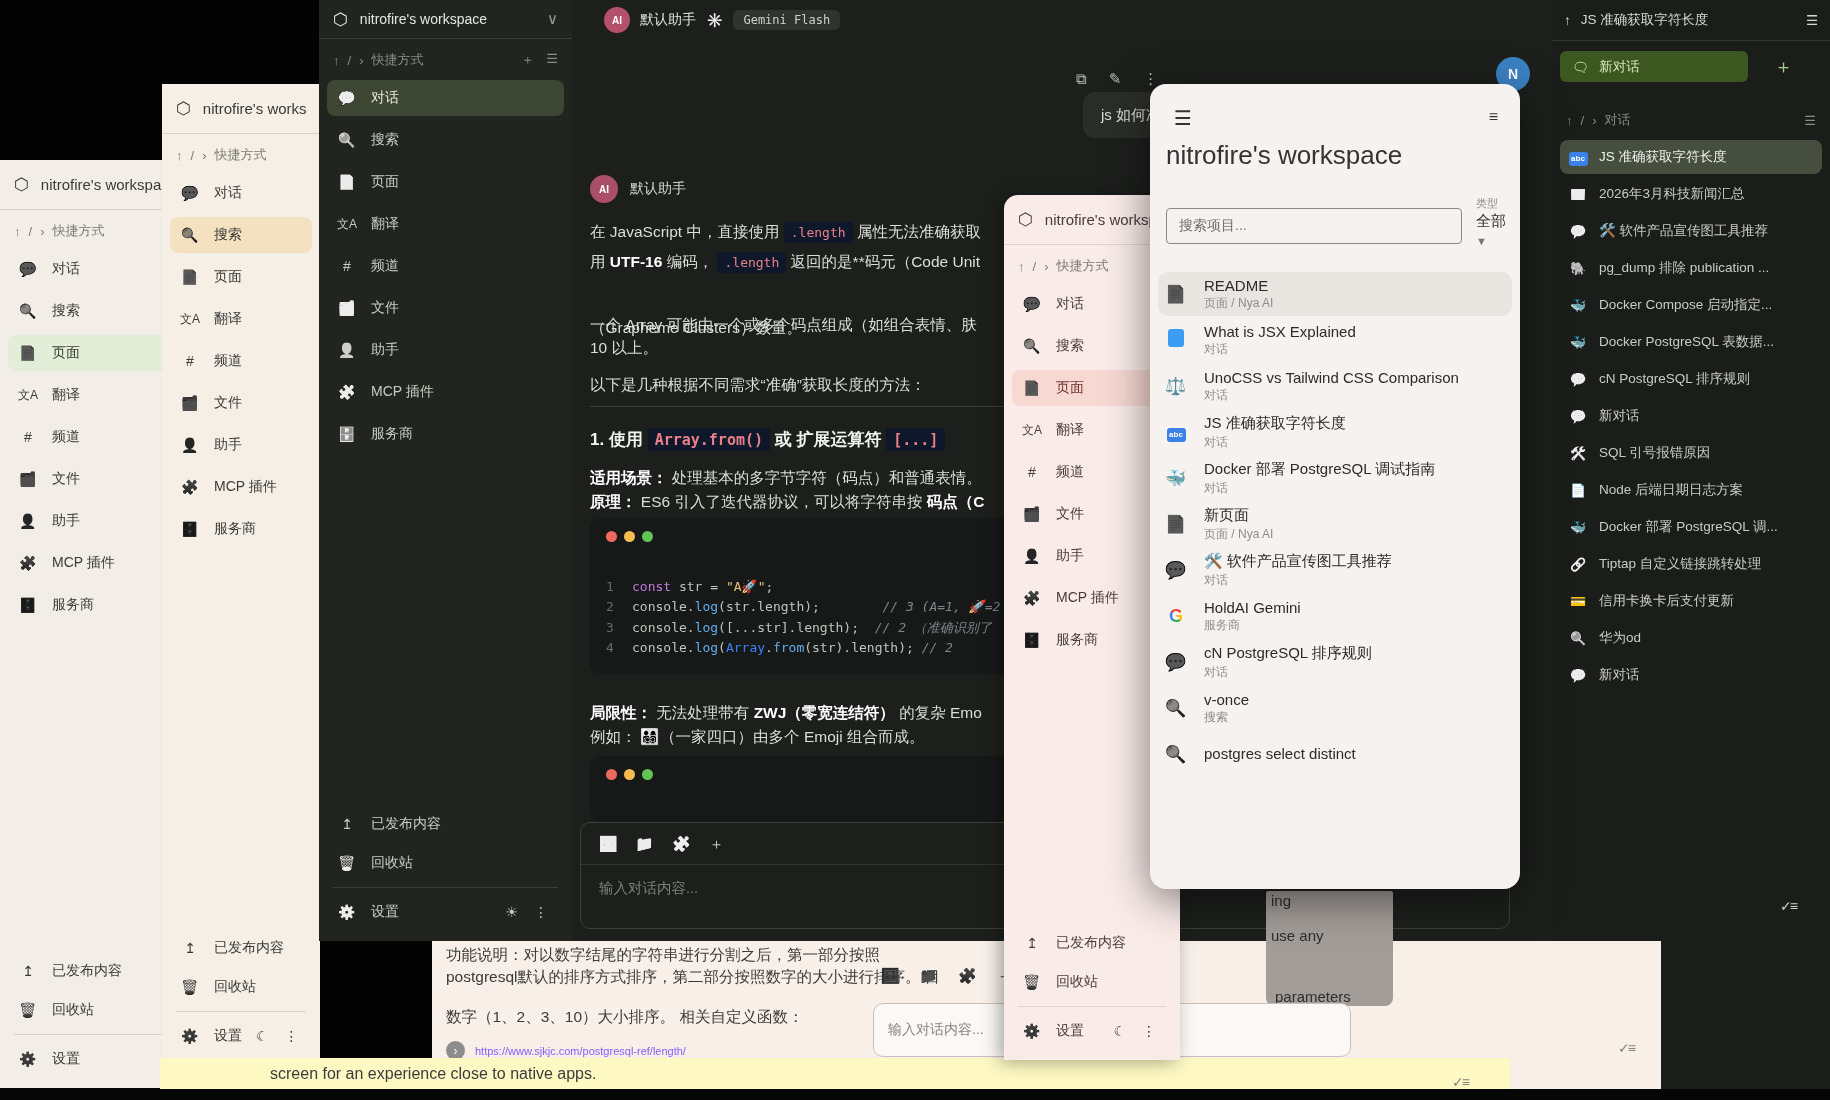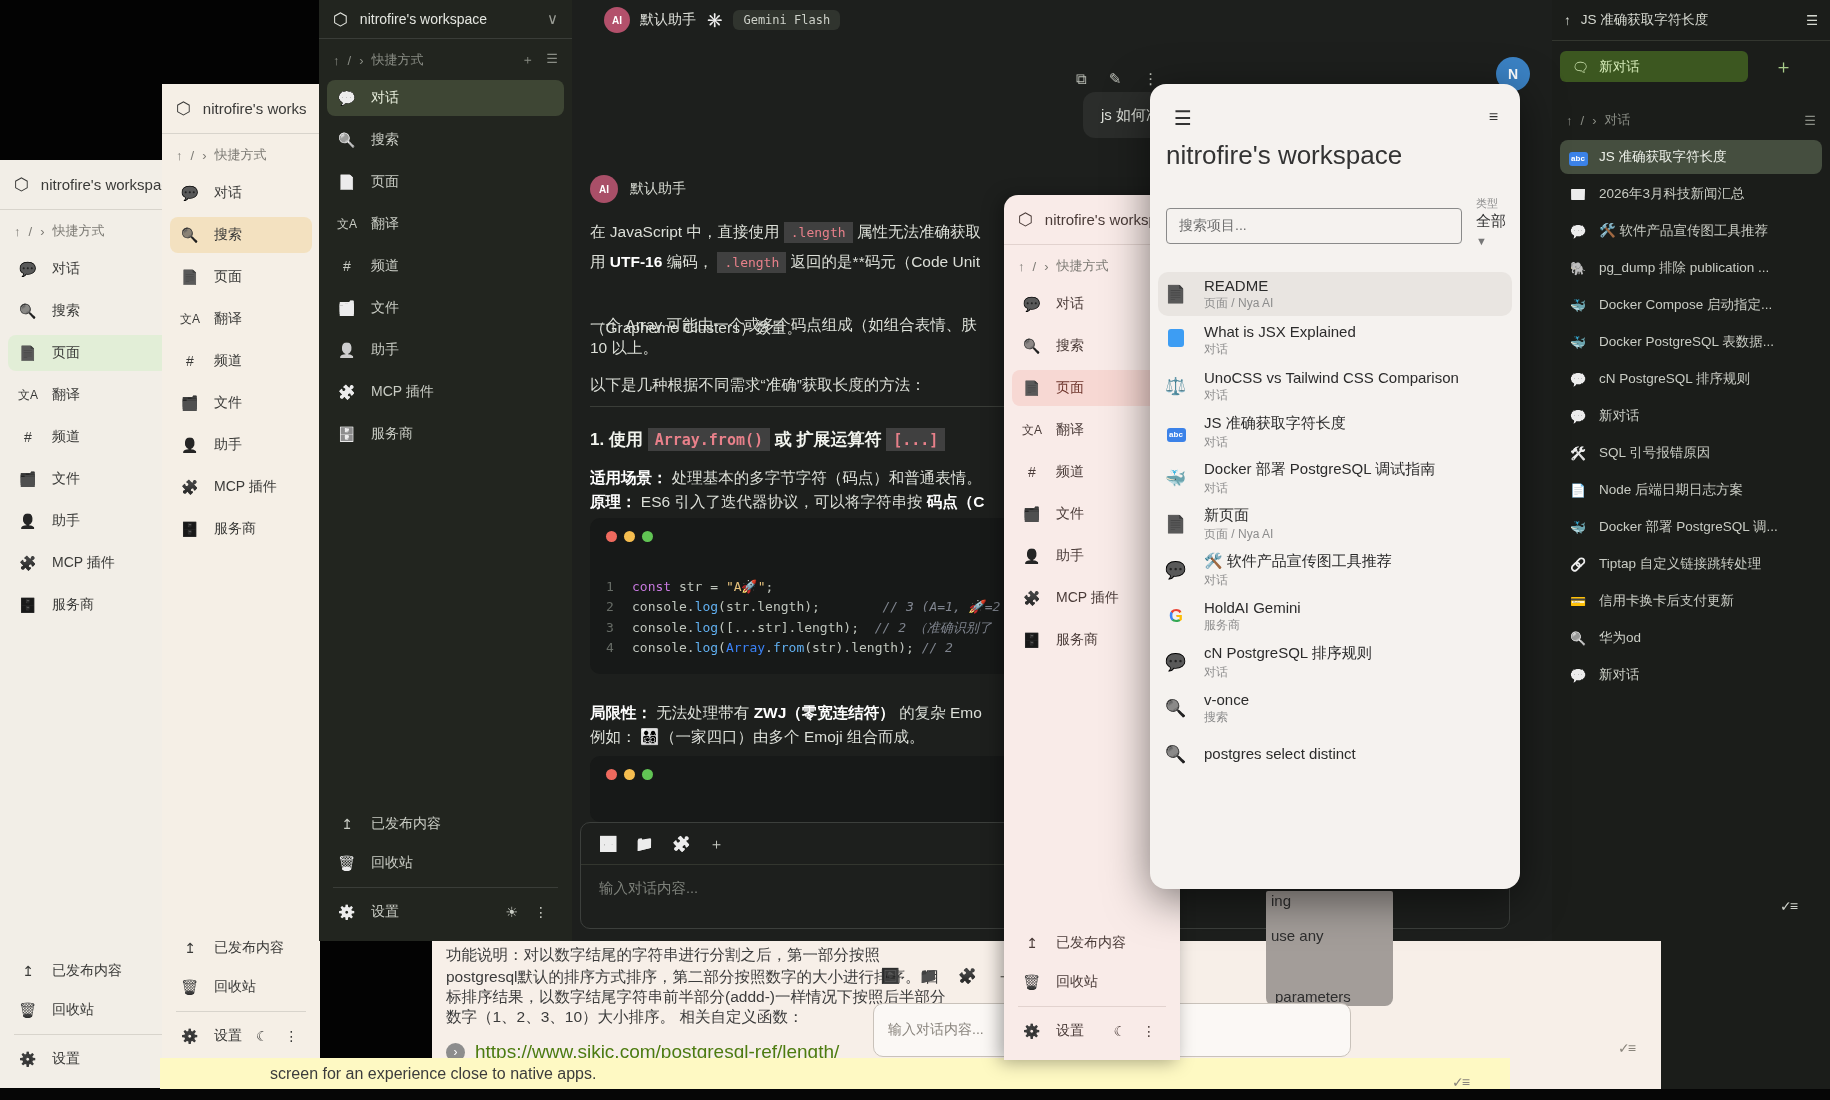--- a/index.html
+++ b/index.html
@@ -37,21 +37,21 @@
   .drawer .nav-item.sel-pink { background:#f7d8d3; color:#6e352c; }
 
   .topbar { display:flex; align-items:center; gap:10px; height:40px; padding:0 14px; color:#dfe1db; font-size:14px;}
   .avatar { border-radius:50%; color:#fff; display:flex; align-items:center; justify-content:center; font-weight:bold; }
   .badge { background:#30342e; color:#ccd0c8; border-radius:6px; padding:3px 10px;
            font-family:"DejaVu Sans Mono","Liberation Mono",monospace; font-size:12px; }
 
   .chat-line { position:absolute; width:560px; white-space:nowrap; overflow:hidden; color:#dcdfd8;
                font-size:15.5px; }
   .chat-line b { color:#ffffff; }
-  .icode { background:#404040; color:#e8808a; border-radius:4px; padding:8px 7px;
+  .icode { background:#0f172a; color:#e8808a; border-radius:4px; padding:8px 7px;
            font-family:"DejaVu Sans Mono","Liberation Mono",monospace; font-size:13px; }
   .codeblock { position:absolute; background:#171918; border-radius:10px; width:560px; overflow:hidden;}
   .dots { display:flex; gap:7px; padding:13px 0 0 16px; }
   .dot { width:11px; height:11px; border-radius:50%; }
   .codebody { font-family:"DejaVu Sans Mono","Liberation Mono",monospace; font-size:13px; line-height:20.5px;
               color:#bfc5bd; padding:14px 0 14px 16px; white-space:pre; }
   .ln { display:inline-block; width:26px; color:#676c66; }
   .kw{color:#c678dd} .st{color:#e5c07b} .fn{color:#61afef} .cls{color:#3b82f6} .cm{color:#7f848e;font-style:italic}
 
   .chat-input { background:#1d1f1d; border:1px solid #3c3f3c; border-radius:10px; }
@@ -476,25 +476,24 @@
           <span class="ico ico-lit">💬</span>
           <span>新对话</span>
         </div>
       <div class="abs checkicon" style="left:228px;top:898px;color:#cfd2cb;">✓≡</div>
     </div>
   </div>
 
   <div class="abs d-area" style="left:432px;top:941px;width:1229px;height:150px;">
     <div class="d-line" style="left:14px;top:4px;">功能说明：对以数字结尾的字符串进行分割之后，第一部分按照</div>
     <div class="d-line" style="left:14px;top:26px;">postgresql默认的排序方式排序，第二部分按照数字的大小进行排序。 目</div>
-    <div class="d-line" style="left:14px;top:46px;">标排序结果，以数字结尾字符串前半部分(addd-)一样情况下按照后半部分</div>
     <div class="d-line" style="left:14px;top:66px;">数字（1、2、3、10）大小排序。 相关自定义函数：</div>
     <div class="abs" style="left:14px;top:100px;display:flex;align-items:center;gap:10px;">
       <span style="width:19px;height:19px;border-radius:50%;background:#8d8d8d;color:#fff;display:flex;align-items:center;justify-content:center;font-size:12px;">›</span>
-      <span style="font-size:19px;color:#4d7c0f;">https://www.sjkjc.com/postgresql-ref/length/</span>
+      <span style="font-size:11px;color:#8b5cf6;">https://www.sjkjc.com/postgresql-ref/length/</span>
     </div>
     <div class="abs" style="left:449px;top:26px;display:flex;gap:20px;font-size:15px;color:#4a453f;">
       <span class="ico-dark">🖼️</span>
       <span class="ico-dark">📁</span>
       <span class="ico-dark">🧩</span>
       <span>＋</span>
     </div>
     <div class="grayblob" style="left:834px;top:-50px;width:127px;height:115px;">
       <div class="abs" style="left:5px;top:1px;">ing</div>
       <div class="abs" style="left:5px;top:36px;">use any</div>

